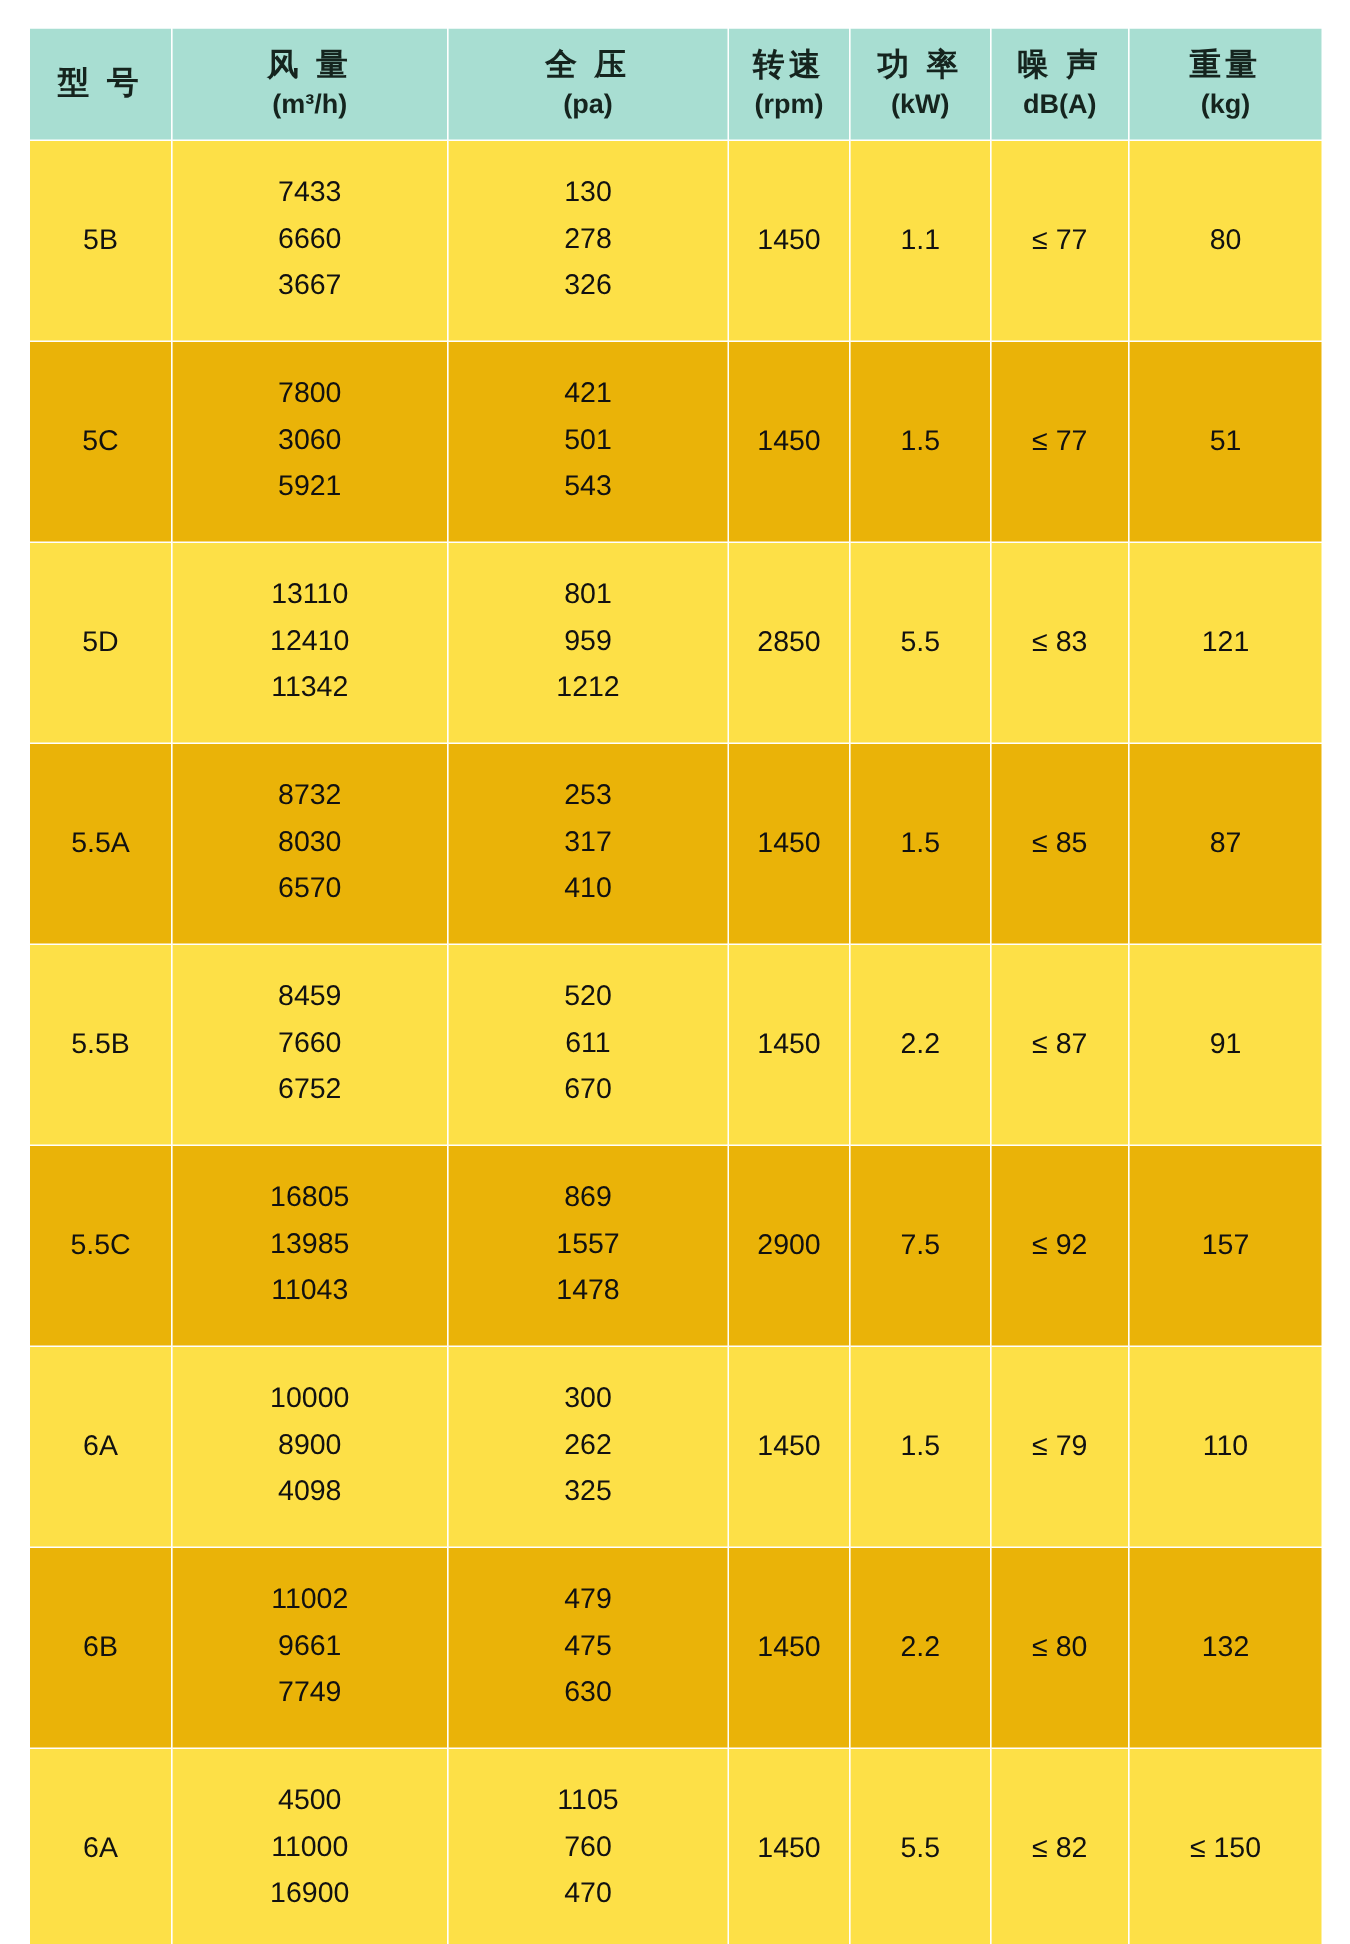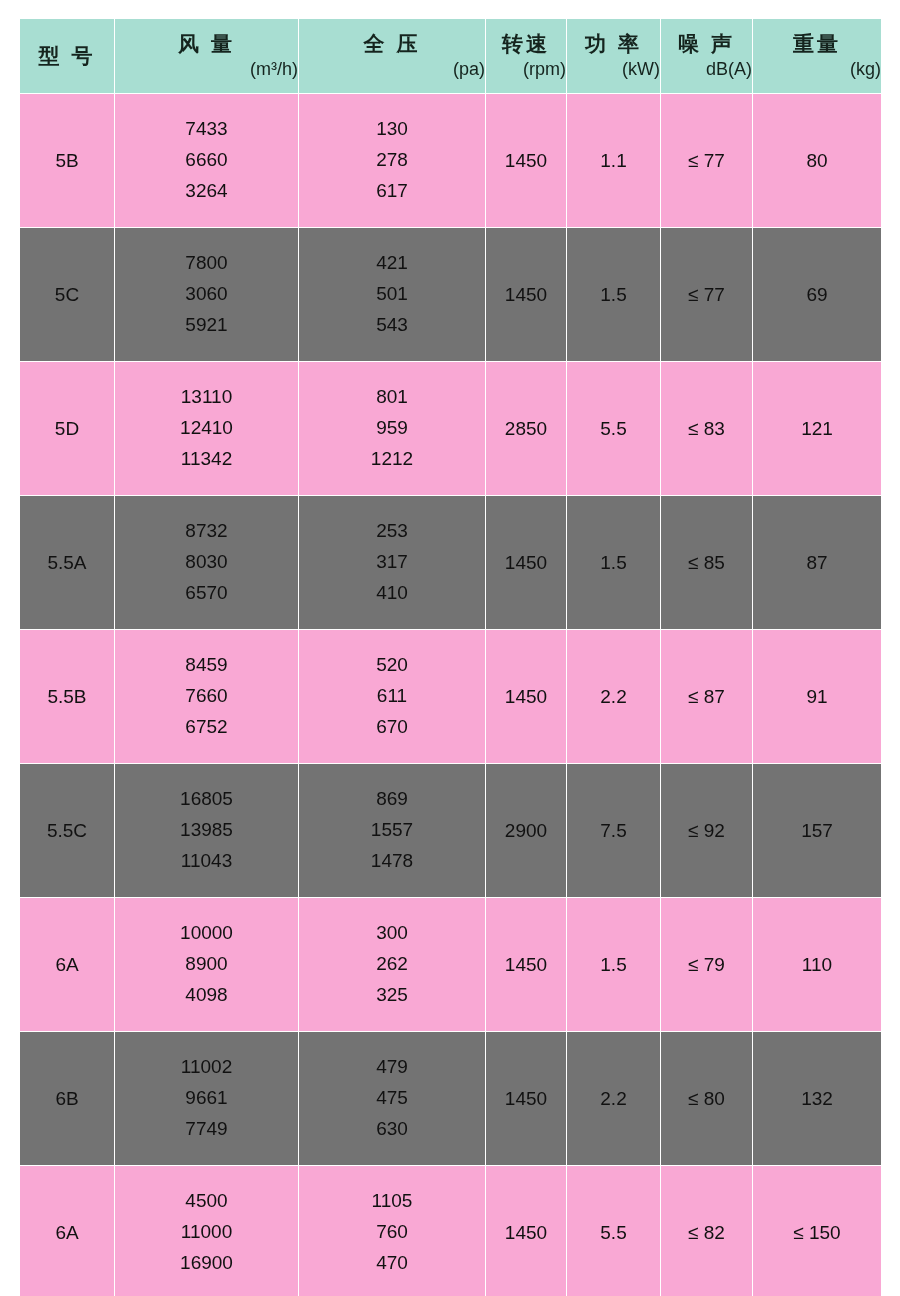--- a/index.html
+++ b/index.html
@@ -30,33 +30,32 @@
     color: #15241e;
     font-weight: bold;
     font-size: 21px;
     height: 74px;
     line-height: 1.28;
     letter-spacing: 0.5px;
   }
   thead th .unit {
     display: block;
     font-size: 18px;
-    font-weight: normal;
+    font-weight: bold;
     letter-spacing: 0;
-    text-align: right;
   }
   thead th .cn {
     display: block;
     letter-spacing: 3px;
   }
   tbody tr.row-dark td {
-    background: #f9a8d4;
+    background: #fde047;
   }
   tbody tr.row-light td {
-    background: #737373;
+    background: #eab308;
   }
   tbody td {
     height: 133px;
     font-size: 19px;
     color: #111111;
   }
   tbody td.multi {
     line-height: 1.62;
     font-size: 19px;
   }
@@ -115,26 +114,26 @@
         <span class="unit">(kg)</span>
       </th>
     </tr>
   </thead>
   <tbody>
     <tr class="row-dark">
       <td>5B</td>
       <td class="multi">
         <span>7433</span>
         <span>6660</span>
-        <span>3264</span>
+        <span>3667</span>
       </td>
       <td class="multi">
         <span>130</span>
         <span>278</span>
-        <span>617</span>
+        <span>326</span>
       </td>
       <td>1450</td>
       <td>1.1</td>
       <td>≤ 77</td>
       <td>80</td>
     </tr>
     <tr class="row-light">
       <td>5C</td>
       <td class="multi">
         <span>7800</span>
@@ -142,21 +141,21 @@
         <span>5921</span>
       </td>
       <td class="multi">
         <span>421</span>
         <span>501</span>
         <span>543</span>
       </td>
       <td>1450</td>
       <td>1.5</td>
       <td>≤ 77</td>
-      <td>69</td>
+      <td>51</td>
     </tr>
     <tr class="row-dark">
       <td>5D</td>
       <td class="multi">
         <span>13110</span>
         <span>12410</span>
         <span>11342</span>
       </td>
       <td class="multi">
         <span>801</span>

